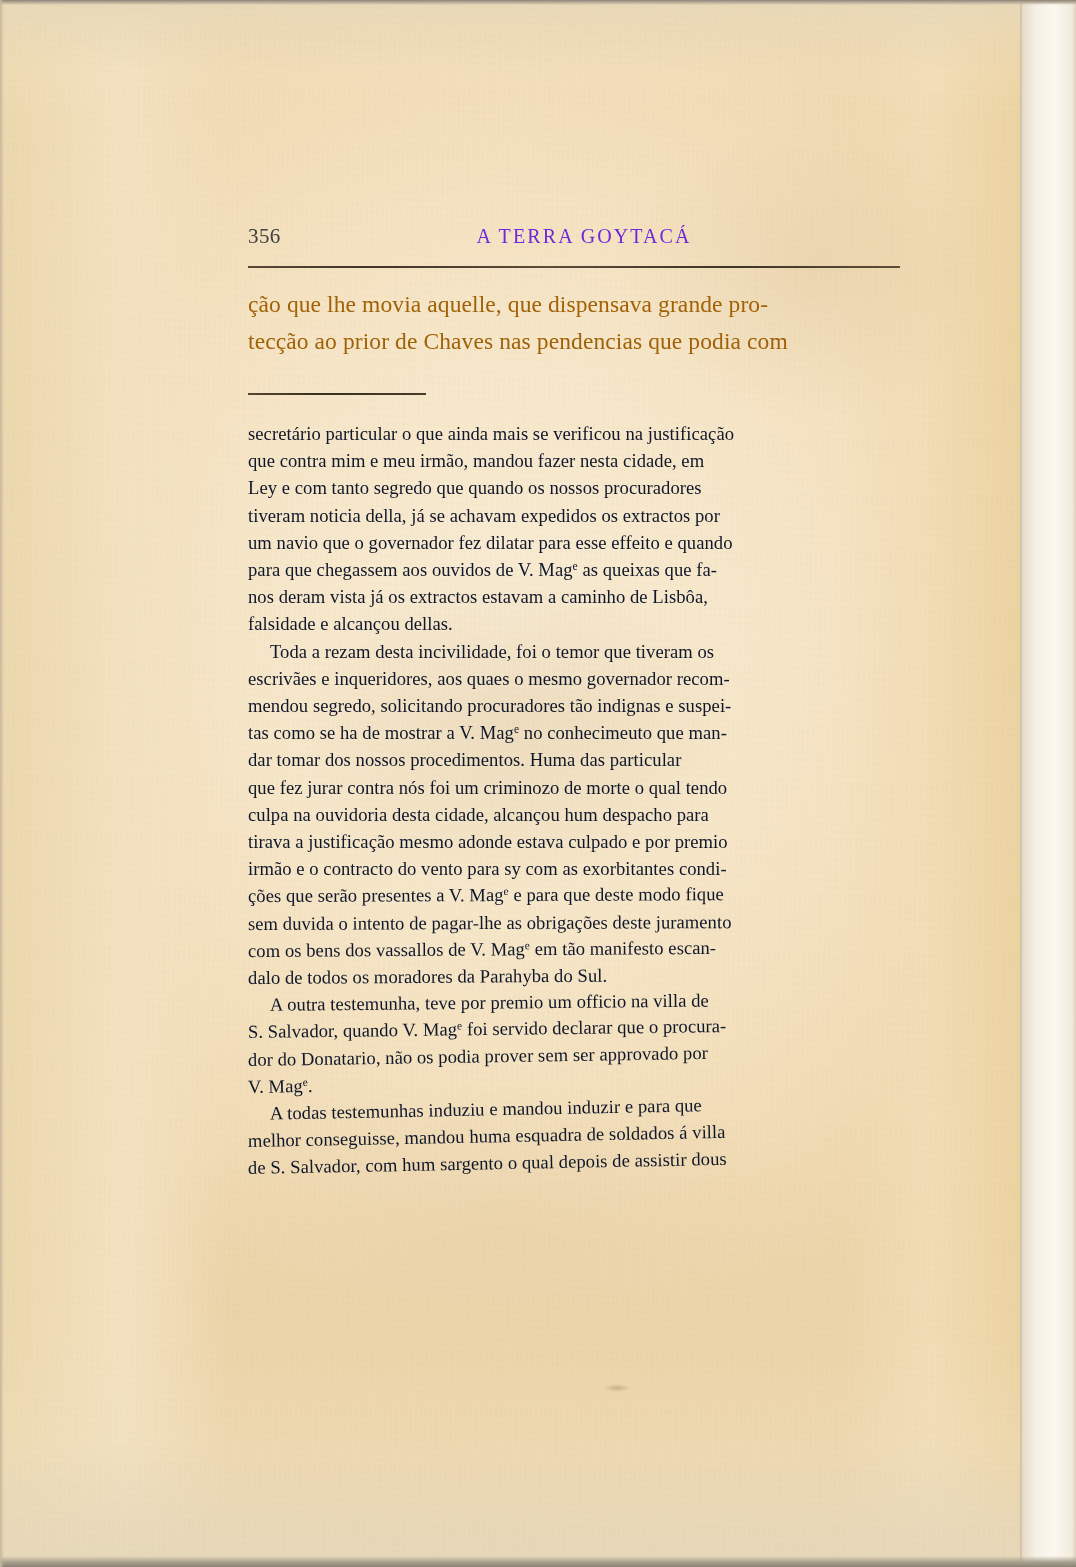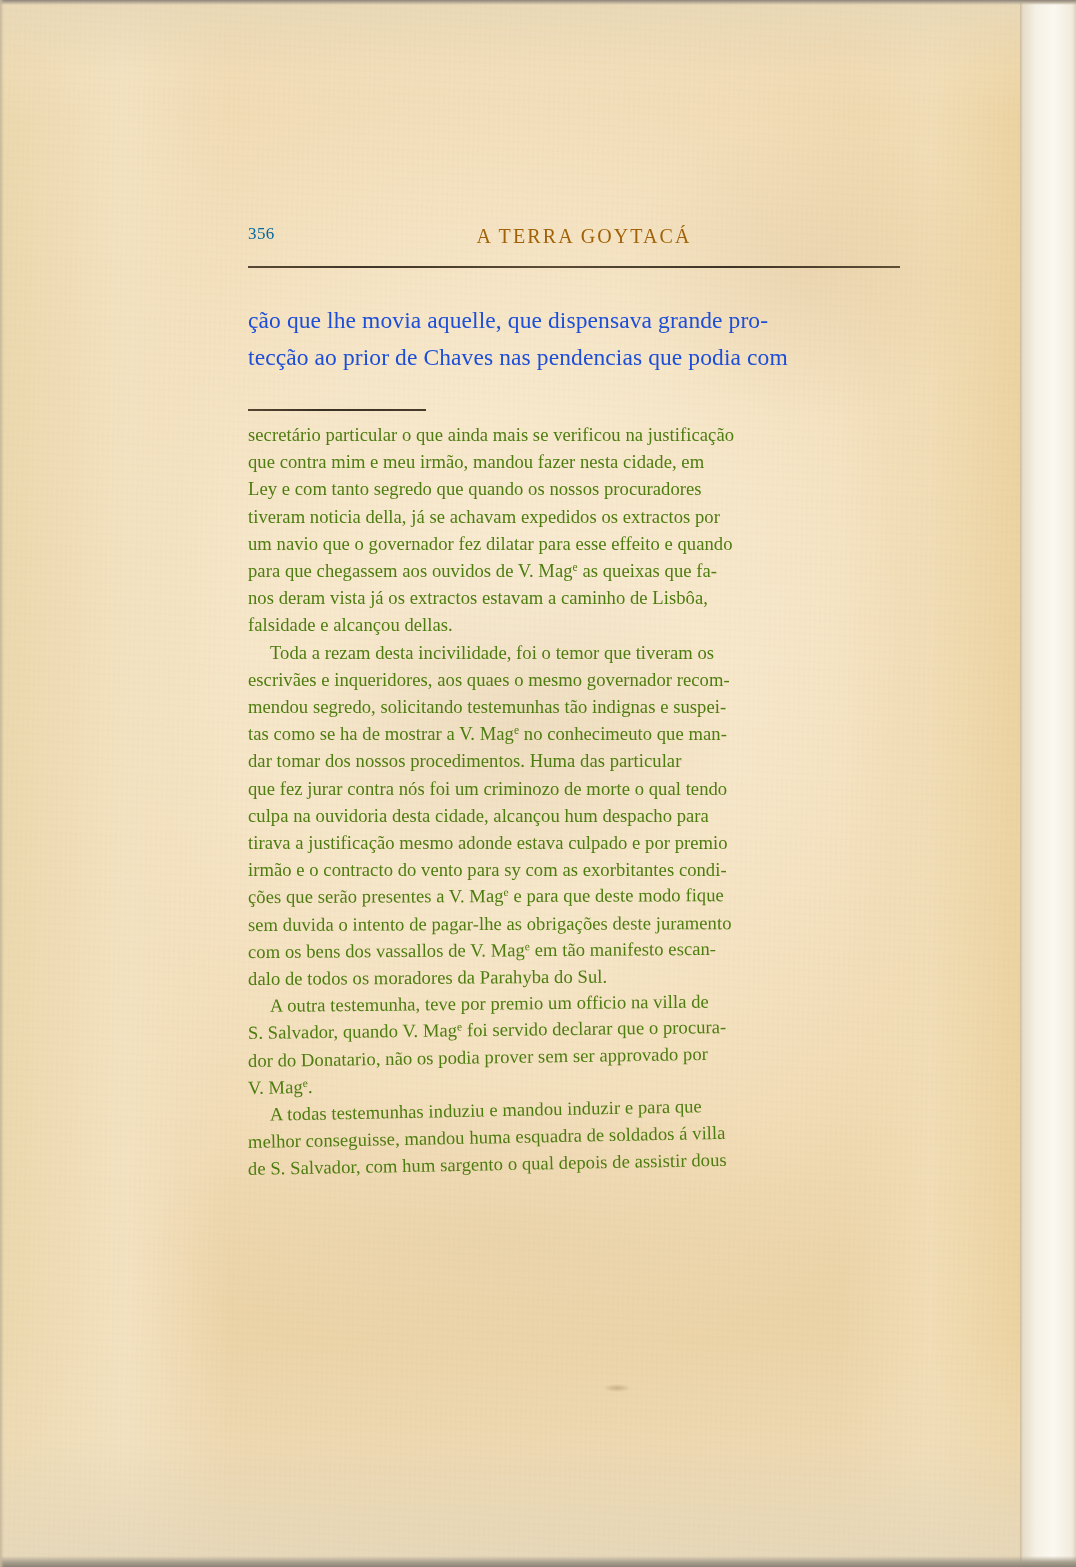--- a/index.html
+++ b/index.html
@@ -117,68 +117,68 @@
 
   .running-head {
     position: relative;
     height: 34px;
     margin-top: 224px;
   }
   .folio {
     position: absolute;
     left: 0;
     top: 0;
-    font-size: 17px;
+    font-size: 21px;
     letter-spacing: .4px;
-    color: #0369a1;
+    color: #404040;
   }
   .head-title {
     position: absolute;
     left: 0;
     right: 0;
     top: 1px;
     text-align: center;
     font-size: 20px;
     letter-spacing: 2.1px;
-    color: #a16207;
+    color: #6d28d9;
     padding-left: 18px;
   }
 
   .rule-head {
     margin-top: 8px;
     height: 2px;
     width: 652px;
     background: linear-gradient(to right, #4a3c28 0%, #30261a 18%, #4d3f2a 46%, #2e251a 74%, #52432c 100%);
     opacity: .92;
   }
 
   .body-block {
-    margin-top: 34px;
+    margin-top: 18px;
     font-size: 23.5px;
     line-height: 37px;
     letter-spacing: .1px;
-    color: #1d4ed8;
+    color: #a16207;
     width: 652px;
   }
   .body-block .ln { display: block; white-space: nowrap; }
 
   .rule-footnote {
     margin-top: 33px;
     height: 2px;
     width: 178px;
     background: linear-gradient(to right, #4b3d29 0%, #2f261a 40%, #3e3222 100%);
     opacity: .95;
   }
 
   .footnote {
-    margin-top: 10px;
+    margin-top: 25px;
     font-size: 18.6px;
     line-height: 27.2px;
     letter-spacing: .05px;
-    color: #4d7c0f;
+    color: #0f172a;
     width: 654px;
   }
   .footnote p { margin: 0; }
   .footnote .ln {
     display: block;
     white-space: nowrap;
     transform-origin: left center;
   }
   .footnote .indent { padding-left: 22px; }
 
@@ -236,21 +236,21 @@
           <span class="ln">Ley e com tanto segredo que quando os nossos procuradores</span>
           <span class="ln">tiveram noticia della, já se achavam expedidos os extractos por</span>
           <span class="ln">um navio que o governador fez dilatar para esse effeito e quando</span>
           <span class="ln">para que chegassem aos ouvidos de V. Mag<sup>e</sup> as queixas que fa-</span>
           <span class="ln">nos deram vista já os extractos estavam a caminho de Lisbôa,</span>
           <span class="ln">falsidade e alcançou dellas.</span>
         </p>
         <p>
           <span class="ln indent">Toda a rezam desta incivilidade, foi o temor que tiveram os</span>
           <span class="ln">escrivães e inqueridores, aos quaes o mesmo governador recom-</span>
-          <span class="ln">mendou segredo, solicitando testemunhas tão indignas e suspei-</span>
+          <span class="ln">mendou segredo, solicitando procuradores tão indignas e suspei-</span>
           <span class="ln">tas como se ha de mostrar a V. Mag<sup>e</sup> no conhecimeuto que man-</span>
           <span class="ln">dar tomar dos nossos procedimentos. Huma das particular</span>
           <span class="ln">que fez jurar contra nós foi um criminozo de morte o qual tendo</span>
           <span class="ln">culpa na ouvidoria desta cidade, alcançou hum despacho para</span>
           <span class="ln">tirava a justificação mesmo adonde estava culpado e por premio</span>
           <span class="ln">irmão e o contracto do vento para sy com as exorbitantes condi-</span>
           <span class="ln sk1">ções que serão presentes a V. Mag<sup>e</sup> e para que deste modo fique</span>
           <span class="ln sk1">sem duvida o intento de pagar-lhe as obrigações deste juramento</span>
           <span class="ln sk2">com os bens dos vassallos de V. Mag<sup>e</sup> em tão manifesto escan-</span>
           <span class="ln sk2">dalo de todos os moradores da Parahyba do Sul.</span>

